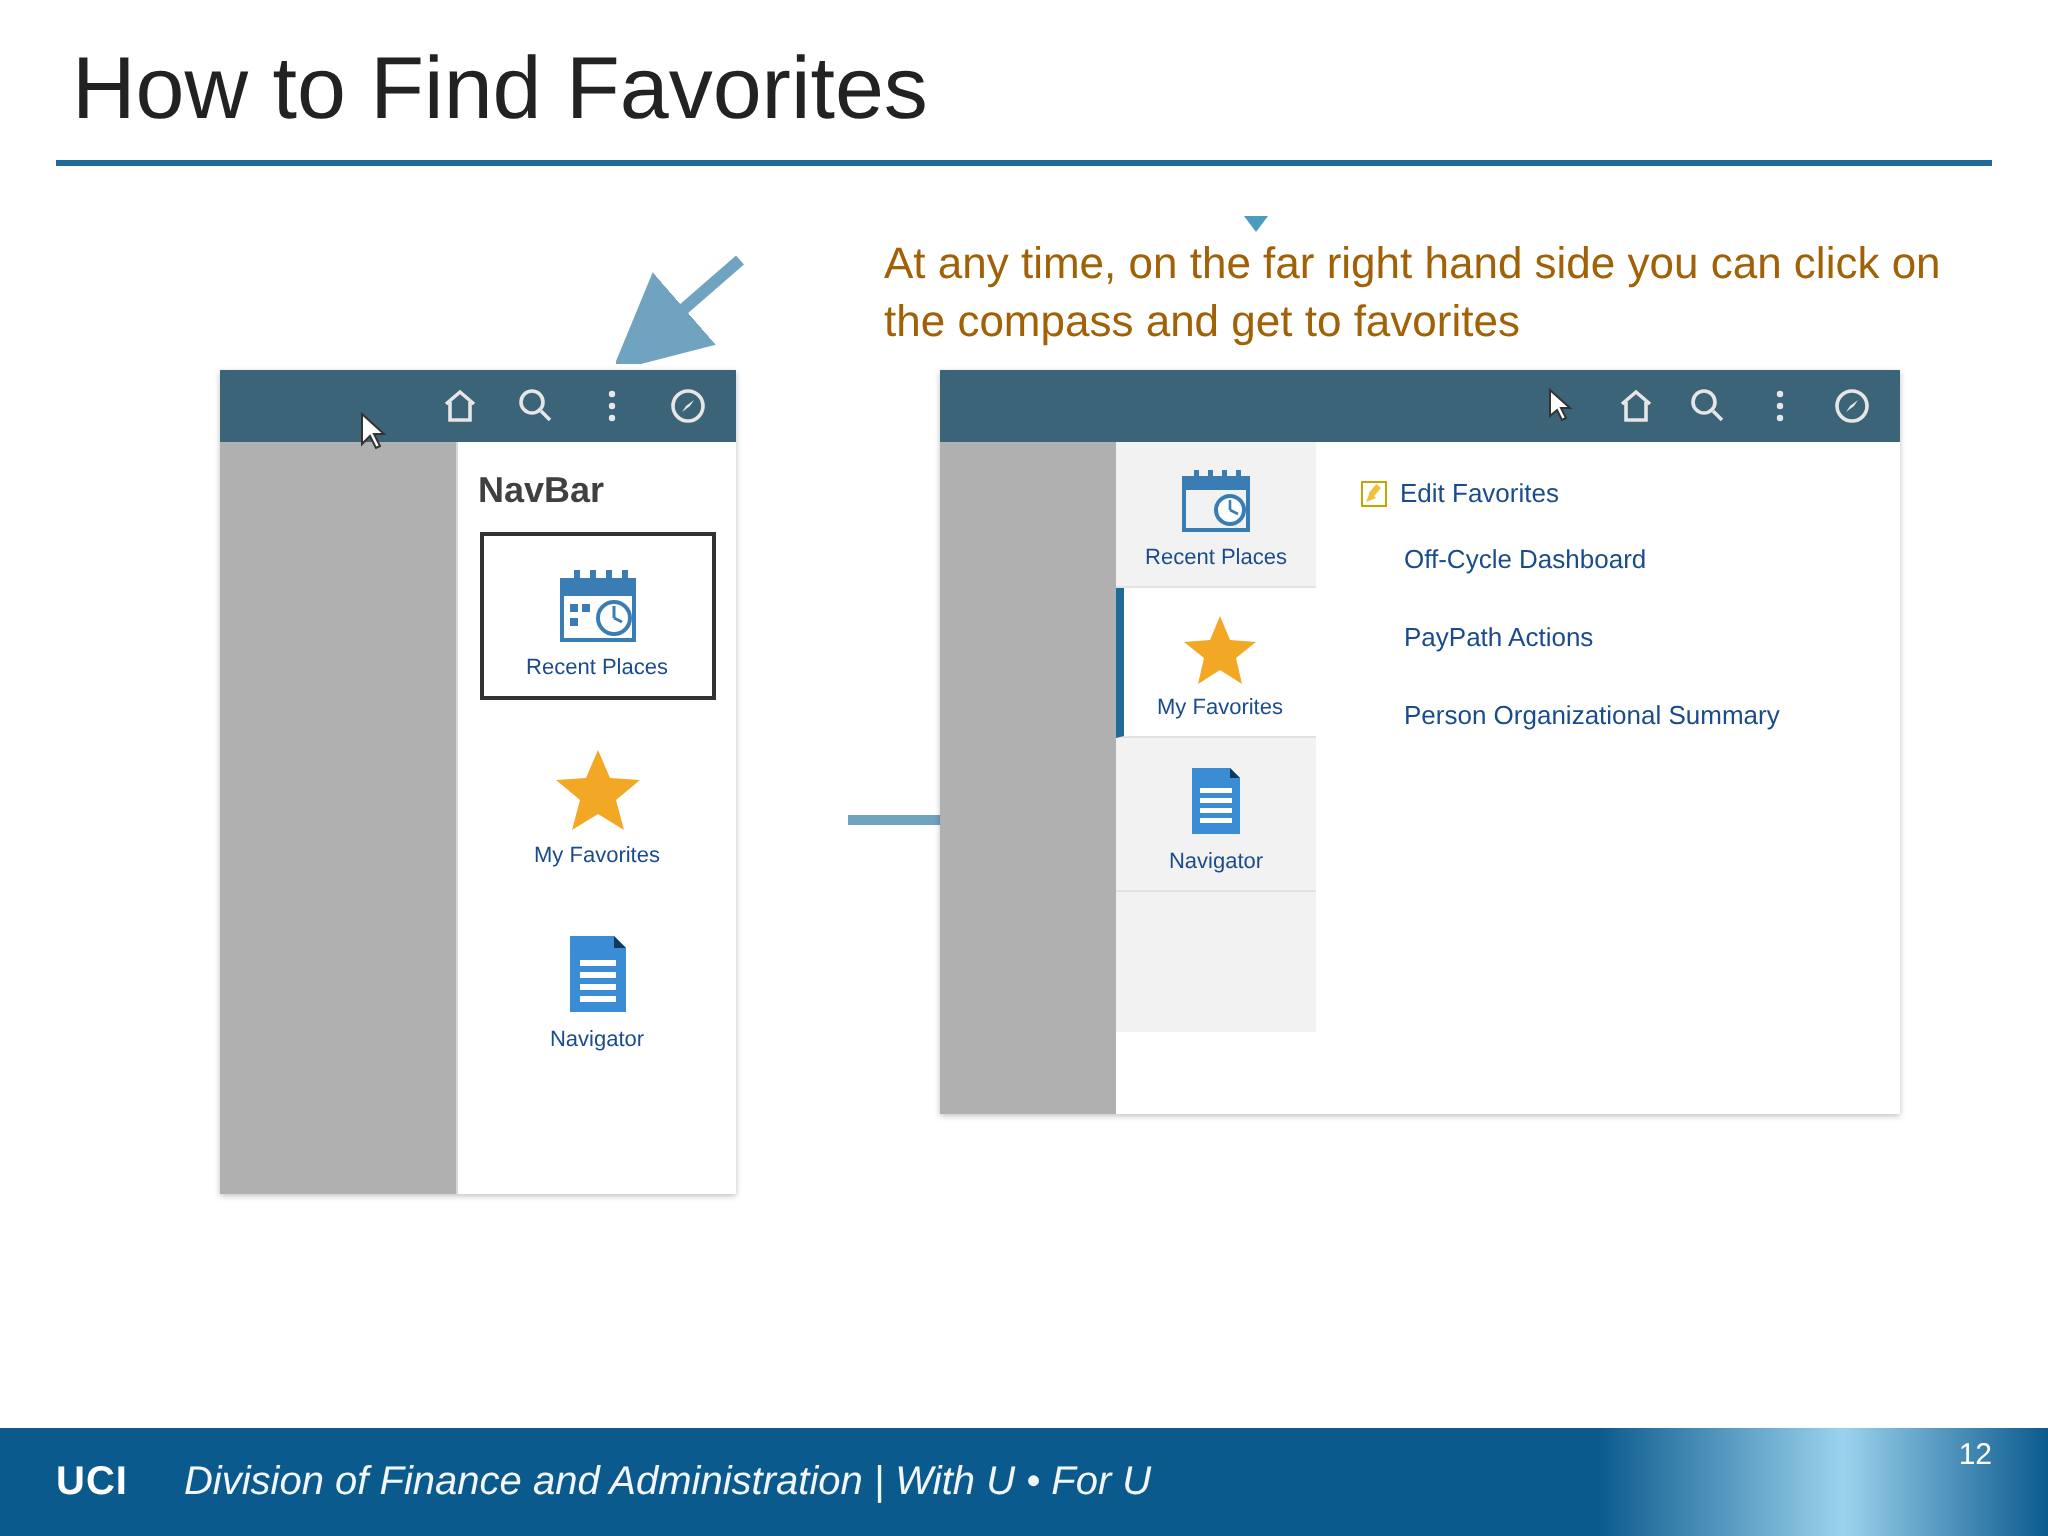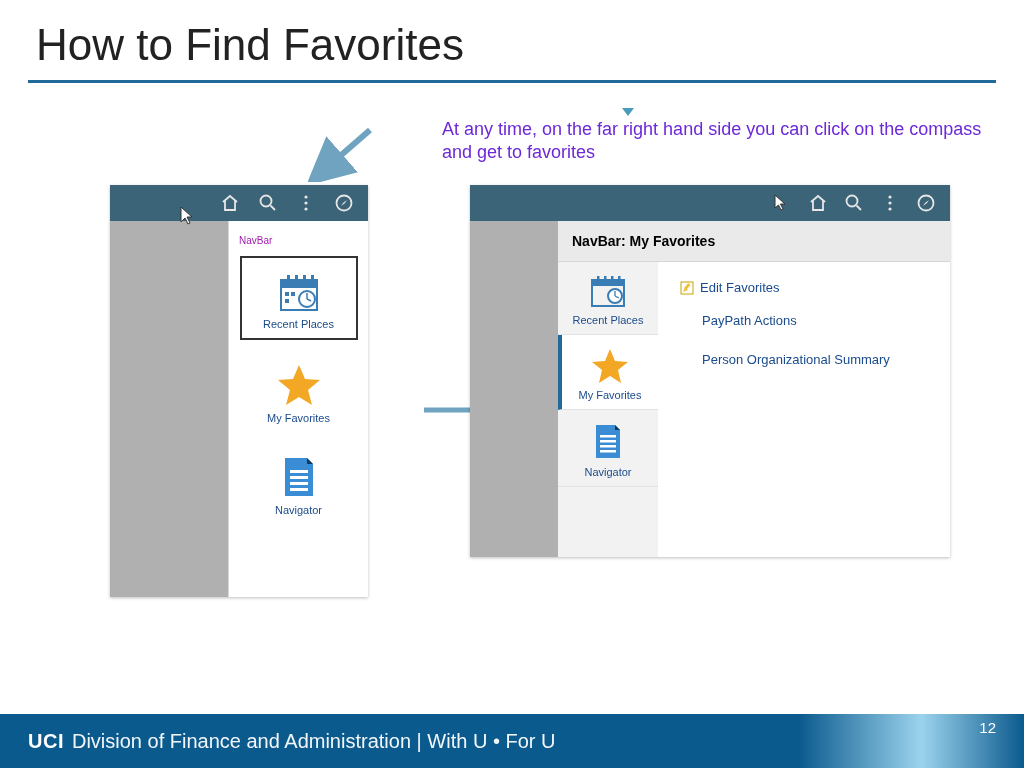--- a/index.html
+++ b/index.html
@@ -20,22 +20,22 @@
   .title-rule {
     height: 3px;
     background: #1f6a9a;
     margin: 0 28px 0 28px;
   }
   .caption {
     position: absolute;
     top: 118px;
     left: 442px;
     width: 540px;
-    font-size: 18px;
-    color: #6d28d9;
+    font-size: 22px;
+    color: #a16207;
     line-height: 1.3;
   }
   .caption-marker {
     position: absolute;
     top: 108px;
     left: 622px;
     width: 0; height: 0;
     border-left: 6px solid transparent;
     border-right: 6px solid transparent;
     border-top: 8px solid #4a9bbd;
@@ -70,23 +70,23 @@
   .nav-panel {
     position: absolute;
     right: 0;
     top: 36px;
     width: 140px;
     background: #fff;
     border-left: 1px solid #d8d8d8;
     height: calc(100% - 36px);
   }
   .nav-title {
-    font-weight: normal;
-    font-size: 10px;
-    color: #a21caf;
+    font-weight: bold;
+    font-size: 18px;
+    color: #404040;
     padding: 14px 10px 10px 10px;
   }
   .nav-item {
     display: flex;
     flex-direction: column;
     align-items: center;
     padding: 14px 0 8px 0;
     cursor: pointer;
     width: 118px;
     margin: 0 auto 8px auto;
@@ -199,23 +199,24 @@
     position: absolute;
     left: 0; bottom: 0;
     width: 100%;
     height: 54px;
     background: linear-gradient(to right, #0b5a8e 0%, #0b5a8e 78%, #9bd3ed 90%, #0b5a8e 100%);
     color: #fff;
     display: flex;
     align-items: center;
     padding: 0 28px;
     font-size: 20px;
+    gap: 20px;
   }
   .footer .brand { font-weight: bold; margin-right: 8px; letter-spacing: .5px;}
-  .footer .thin { font-weight: 300; opacity: .95; }
+  .footer .thin { font-weight: 300; opacity: .95; font-style: italic; }
   .pagenum {
     position: absolute;
     right: 28px;
     bottom: 32px;
     color: #fff;
     font-size: 15px;
   }
 
   
   .i-stroke { fill: none; stroke: #e6e6e6; stroke-width: 1.8; }
@@ -327,21 +328,20 @@
         <circle cx="10" cy="4" r="1.6" fill="#e6e6e6"></circle>
         <circle cx="10" cy="10" r="1.6" fill="#e6e6e6"></circle>
         <circle cx="10" cy="16" r="1.6" fill="#e6e6e6"></circle>
       </svg>
     <svg width="20" height="20">
         <circle class="i-stroke" cx="10" cy="10" r="7.5"></circle>
         <path fill="#e6e6e6" d="M13 7 L9 10 L7 13 L11 10 Z"></path>
       </svg>
   </div>
   <div class="shot2-body">
-    <div class="shot2-header">NavBar: My Favorites</div>
     <div class="shot2-content">
       <div class="shot2-nav">
         <div class="nav-item">
           <svg width="38" height="34">
             <rect x="3" y="6" width="32" height="26" fill="none" stroke="#3a7db5" stroke-width="2"></rect>
             <rect x="3" y="6" width="32" height="6" fill="#3a7db5"></rect>
             <rect x="8" y="2" width="2.5" height="6" fill="#3a7db5"></rect>
               <rect x="15" y="2" width="2.5" height="6" fill="#3a7db5"></rect>
               <rect x="22" y="2" width="2.5" height="6" fill="#3a7db5"></rect>
               <rect x="29" y="2" width="2.5" height="6" fill="#3a7db5"></rect>
@@ -371,20 +371,21 @@
       </div>
       <div class="fav-list">
         <div class="fav-edit">
           <svg width="14" height="14">
               <rect x="1" y="1" width="12" height="12" fill="#fff" stroke="#c9a400"></rect>
               <path fill="#efc23a" d="M3 11 L5 6 L8 9 L3 11 Z"></path>
               <rect x="6" y="2" width="3" height="6" transform="rotate(40 7 5)" fill="#efc23a"></rect>
             </svg>
           <span>Edit Favorites</span>
         </div>
+        <div class="fav-link">Off-Cycle Dashboard</div>
         <div class="fav-link">PayPath Actions</div>
         <div class="fav-link">Person Organizational Summary</div>
       </div>
     </div>
   </div>
 </div>
 
 <div class="footer">
   <span class="brand">UCI</span>
   <span class="thin">Division of Finance and Administration | With U • For U</span>

